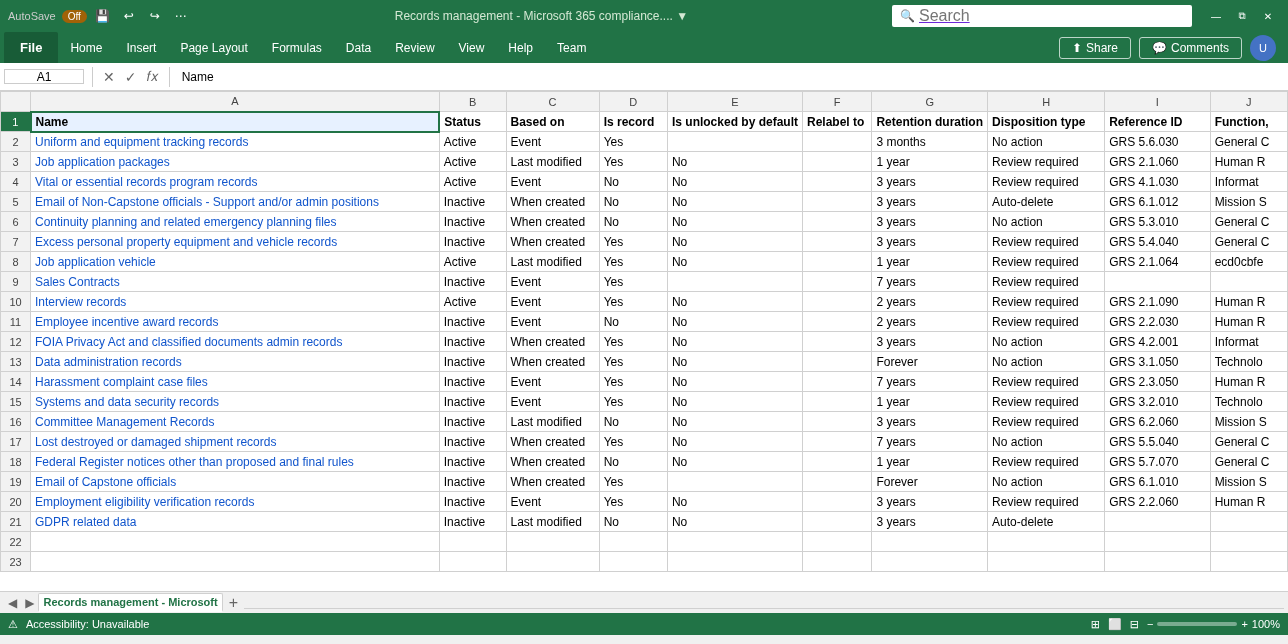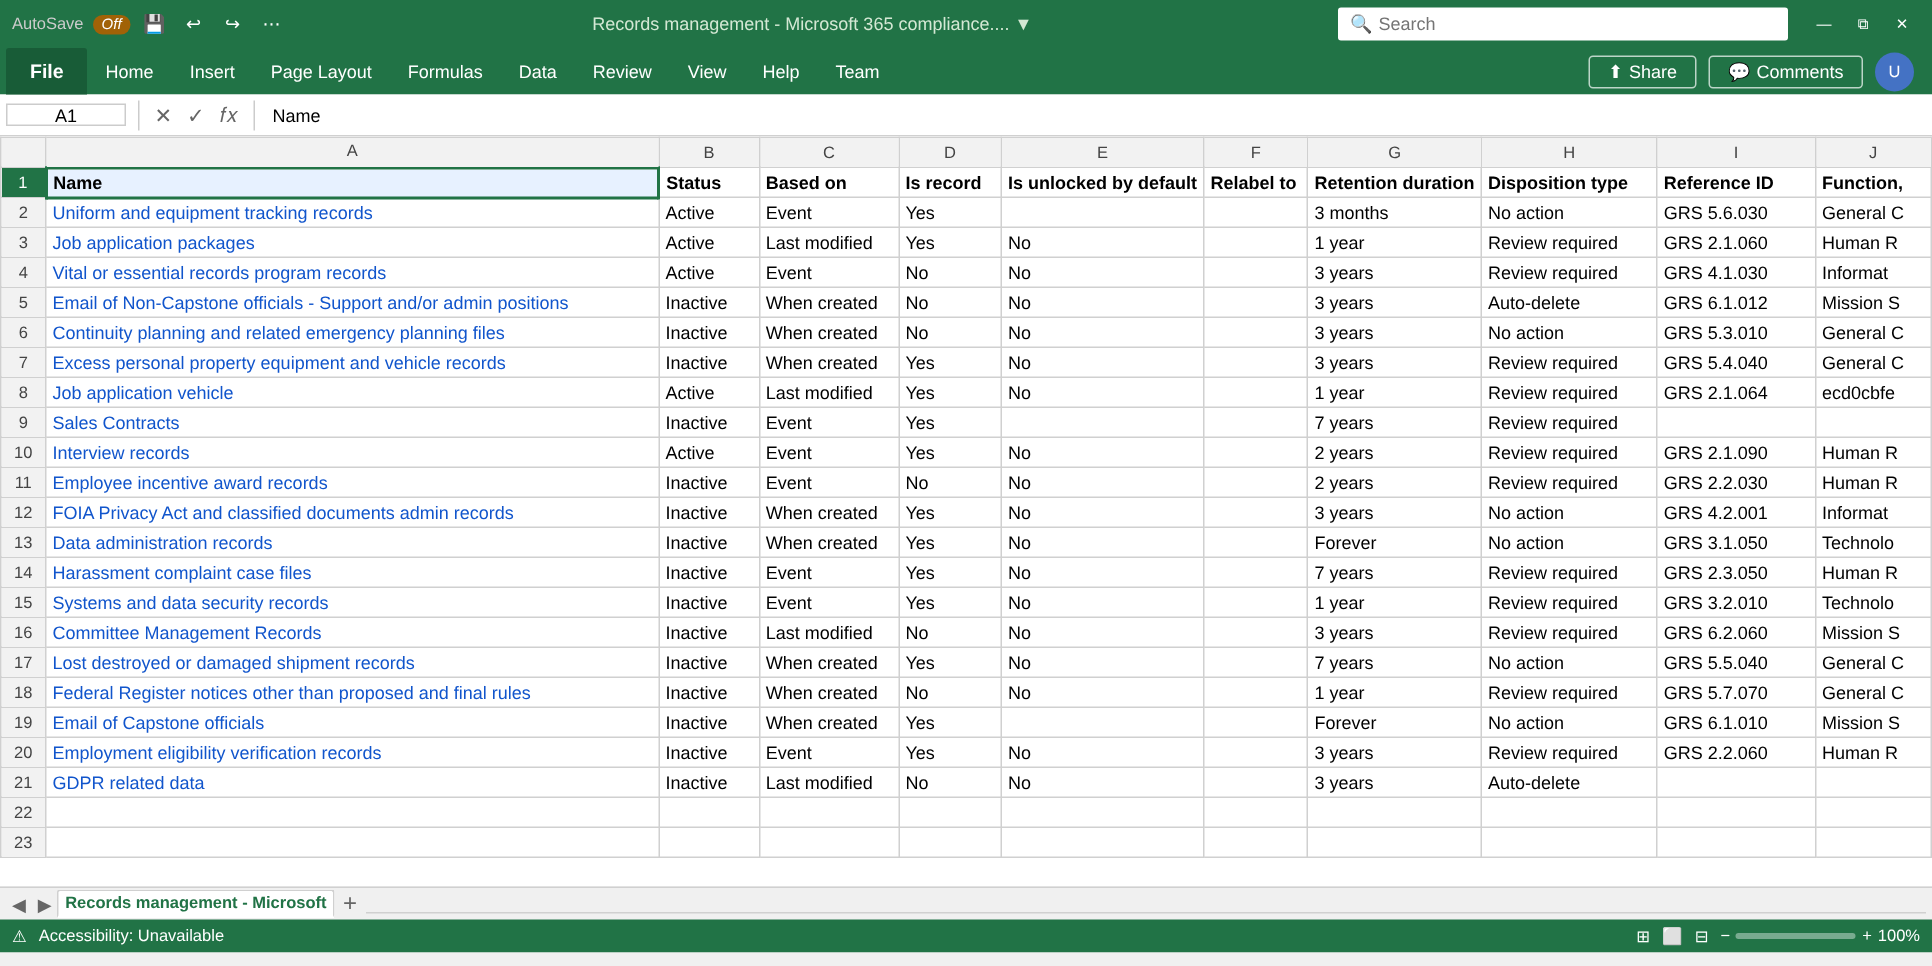--- a/index.html
+++ b/index.html
@@ -7,27 +7,27 @@
 
     
     .title-bar {
       display: flex; align-items: center; background: #217346; height: 32px;
       color: white; padding: 0 8px; gap: 8px;
     }
     .title-bar-left { display: flex; align-items: center; gap: 6px; flex: 0 0 auto; }
     .title-bar-center { flex: 1; text-align: center; font-size: 12px; color: #d4e8d4; }
     .title-bar-right { display: flex; align-items: center; gap: 4px; flex: 0 0 auto; }
     .autosave-label { font-size: 11px; color: #ccc; }
-    .autosave-toggle { background: #a16207; border-radius: 8px; padding: 1px 6px; font-size: 10px; color: #fff; font-style: italic; }
+    .autosave-toggle { background: #a16207; border-radius: 8px; padding: 1px 6px; font-size: 10px; color: #fff; }
     .tb-icon { width: 20px; height: 20px; display: flex; align-items: center; justify-content: center; cursor: pointer; border-radius: 2px; }
     .search-box-title {
       display: flex; align-items: center; background: #fff; border-radius: 2px;
       padding: 2px 8px; gap: 4px; width: 300px; height: 22px;
     }
-    .search-box-title input { border: none; outline: none; font-size: 12px; width: 100%; color: #7f1d1d; }
+    .search-box-title input { border: none; outline: none; font-size: 16px; width: 100%; color: #6d28d9; text-decoration: underline; }
     .win-controls { display: flex; gap: 2px; margin-left: 8px; }
     .win-btn { width: 24px; height: 24px; display: flex; align-items: center; justify-content: center; cursor: pointer; border-radius: 2px; color: white; font-size: 10px; }
 
     
     .ribbon { background: #217346; padding: 0 4px; }
     .ribbon-tabs { display: flex; align-items: flex-end; gap: 0; }
     .file-tab {
       background: #217346; color: white; padding: 8px 16px; font-size: 13px;
       font-weight: 600; cursor: pointer; border-radius: 2px 2px 0 0;
     }

